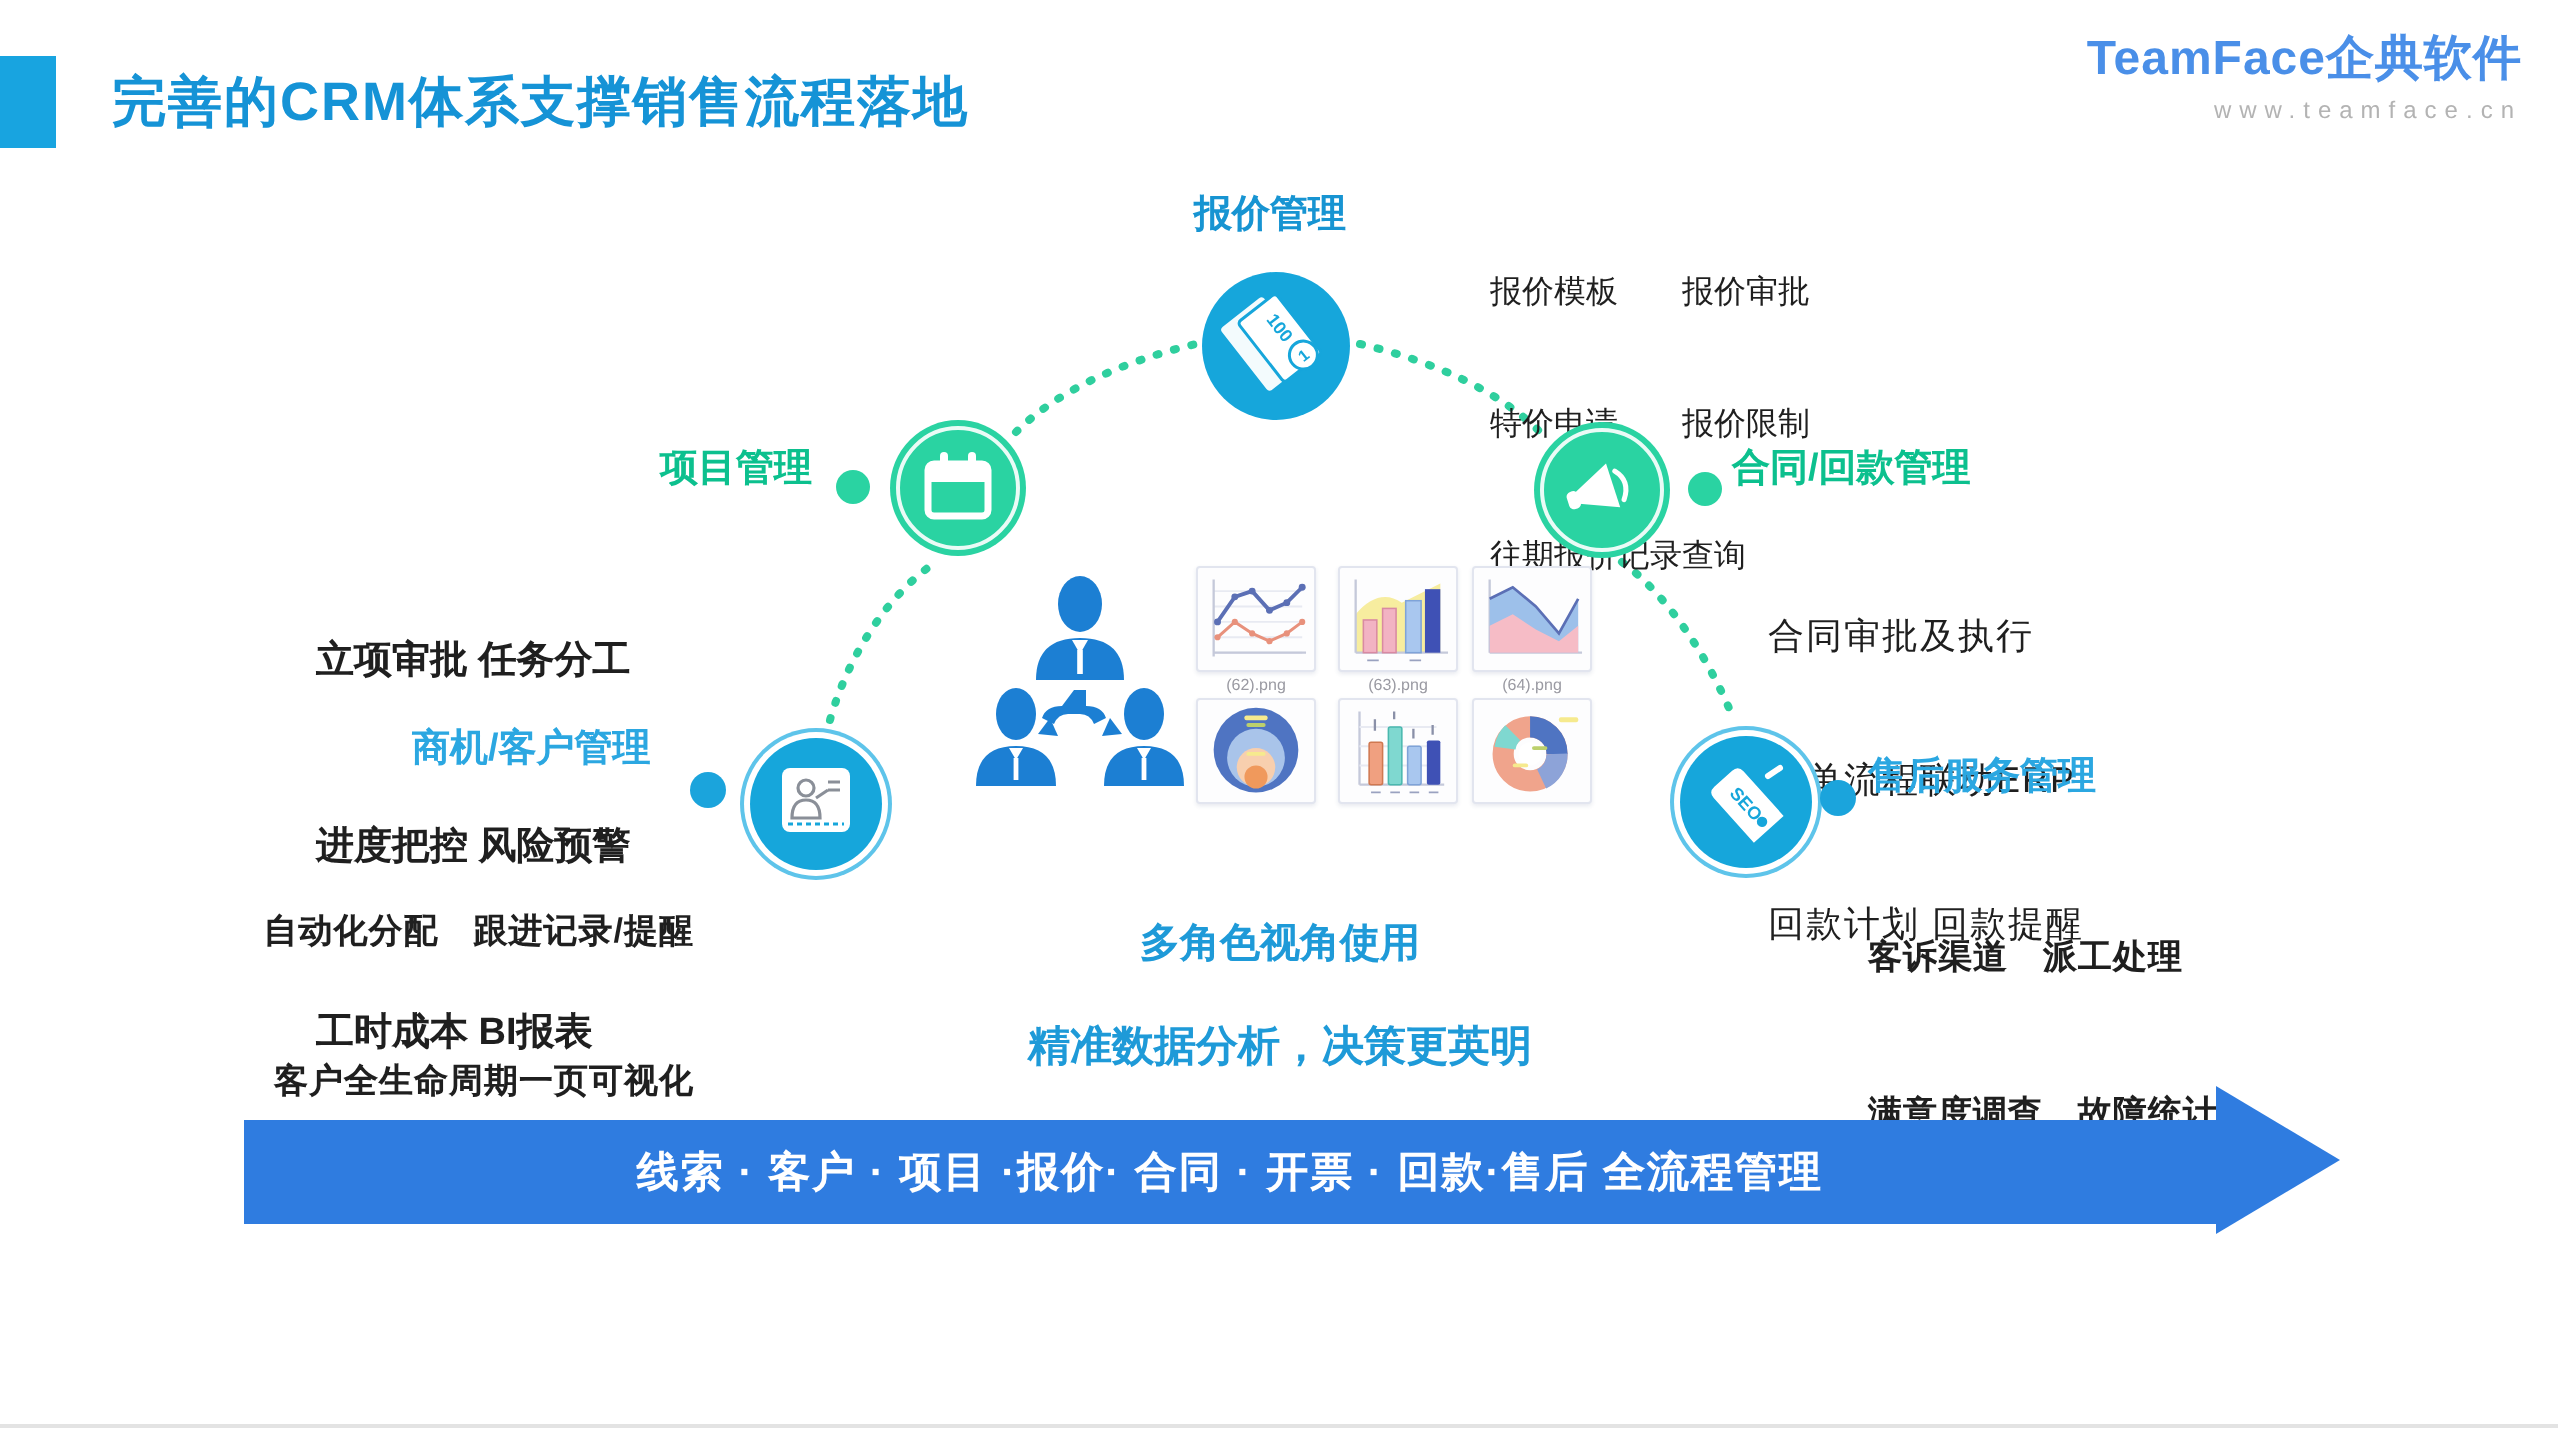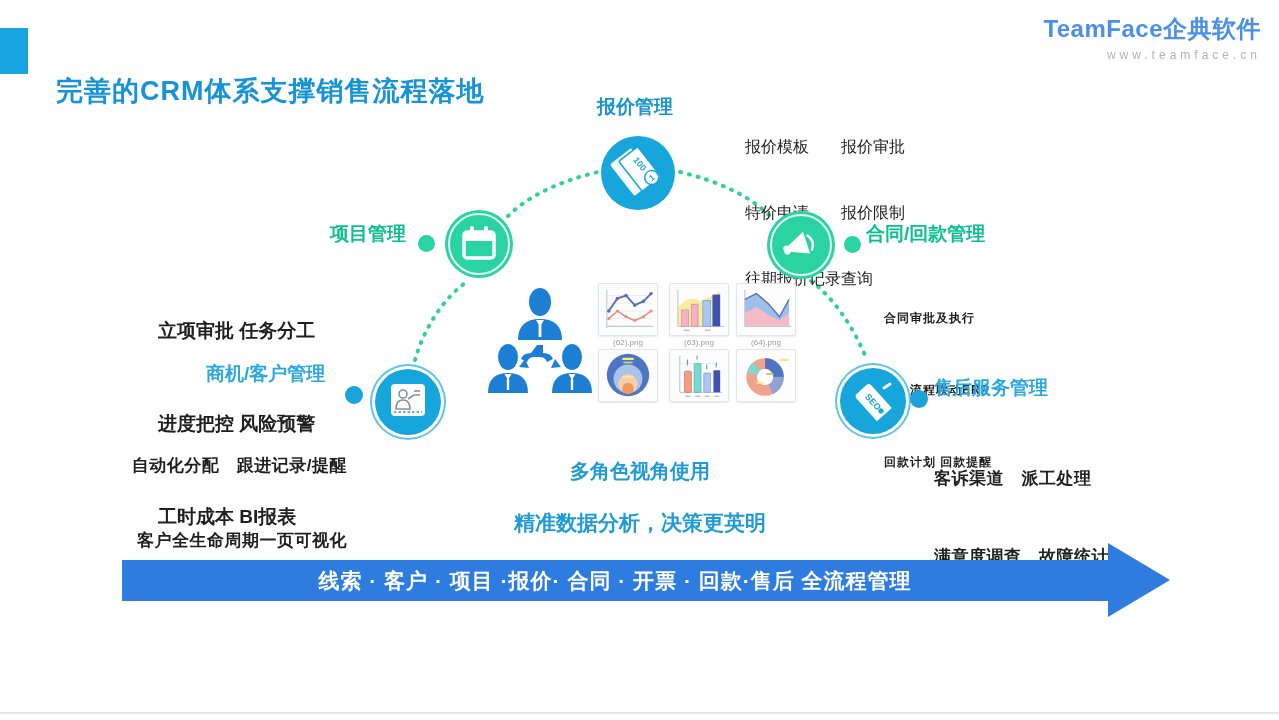--- a/index.html
+++ b/index.html
@@ -2,21 +2,21 @@
 <html><head>
 <meta charset="utf-8">
 <style>
   * { margin:0; padding:0; box-sizing:border-box; }
   html,body { background:#fff; }
   body { font-family:"Liberation Sans","DejaVu Sans",sans-serif; }
   #canvas { position:relative; width:1279px; height:720px; background:#fff; overflow:hidden; }
 
   
   .accent-square { position:absolute; left:0; top:28px; width:28px; height:46px; background:#18a4e0; }
-  .page-title { position:absolute; left:56px; top:33px; font-size:27px; font-weight:bold; color:#1593d6; letter-spacing:1px;margin-top:40px; }
+  .page-title { position:absolute; left:56px; top:33px; font-size:27px; font-weight:bold; color:#1593d6; letter-spacing:1px; }
   .logo-wrap { position:absolute; right:18px; top:13px; text-align:right;margin-left:19px; }
   .logo-text { font-size:24px; font-weight:bold; color:#4a8fe8; letter-spacing:0.5px; }
   .logo-url { font-size:12px; color:#b3b3b3; letter-spacing:4px; margin-top:3px; }
 
   
   .node-label { position:absolute; font-size:19px; font-weight:bold; white-space:nowrap; }
   .blue-label { color:#2ba7e1; }
   .green-label { color:#0cc08e; }
   .quote-label { color:#1794d2; }
   .details { position:absolute; color:#1f1f1f; white-space:pre; }
@@ -39,21 +39,21 @@
   .thumb svg { width:100%; height:100%; display:block; }
   .thumb-caption { position:absolute; width:60px; text-align:center; font-size:8px; color:#9a9aa2; }
 
   
   .center-cap { position:absolute; width:420px; left:430px; text-align:center; font-weight:bold; white-space:nowrap; }
   .cap1 { top:458px; font-size:20px; color:#1e9ad8; }
   .cap2 { top:482px; font-size:23px; color:#111; }
   .cap3 { top:509px; font-size:21px; color:#1e9ad8; }
 
   
-  .banner-rect { position:absolute; left:122px; top:560px; width:986px; height:41px; background:#2f7ce0; display:flex; align-items:center; justify-content:center; }
+  .banner-rect { position:absolute; left:122px; top:560px; width:986px; height:52px; background:#2f7ce0; display:flex; align-items:center; justify-content:center; }
   .banner-text { color:#fff; font-size:21px; font-weight:bold; letter-spacing:1px; white-space:pre; }
   .banner-head { position:absolute; left:1108px; top:543px; width:0; height:0; border-top:37px solid transparent; border-bottom:37px solid transparent; border-left:62px solid #2f7ce0; }
 
   .bottom-hairline { position:absolute; left:0; top:712px; width:1279px; height:2px; background:#e3e3e3; }
 
   .arcs { position:absolute; left:0; top:0; pointer-events:none; }
 </style>
 </head>
 <body>
 
@@ -130,21 +130,21 @@
     <svg viewBox="0 0 68 68">
       <g transform="translate(34,34) rotate(-18)">
         <path d="M-13 -3 L6 -12 L6 11 L-13 3 Z" fill="#fff"></path>
         <rect x="-18" y="-4" width="6" height="9" rx="2.5" fill="#fff"></rect>
         <path d="M9 -7 Q15 0 9 8" stroke="#fff" stroke-width="2.5" fill="none" stroke-linecap="round"></path>
       </g>
     </svg>
   </div>
   <div class="dot dot-green" style="left:844px; top:236px; width:17px; height:17px;"></div>
   <div class="node-label green-label" style="left:866px; top:221px;">合同/回款管理</div>
-  <div class="details" style="left:884px; top:258px; font-size:12px; line-height:24px; font-weight:700; letter-spacing:1px;">
+  <div class="details" style="left:884px; top:258px; font-size:18px; line-height:24px; font-weight:400; letter-spacing:1px;">
     <div>合同审批及执行</div>
     <div>订单流程联动ERP</div>
     <div>回款计划 回款提醒</div>
   </div>
 
   <div class="node-circle circle-blue-ring" style="left:840px; top:368px; width:66px; height:66px;">
     <svg viewBox="0 0 66 66">
       <g transform="translate(33,34) rotate(-42)">
         <path d="M-10 -17 L10 -17 L10 13 Q10 17 6 17 L-6 17 Q-10 17 -10 13 Z" fill="#fff" transform="rotate(180)"></path>
         <circle cx="0" cy="12" r="2.6" fill="#16a6db"></circle>

